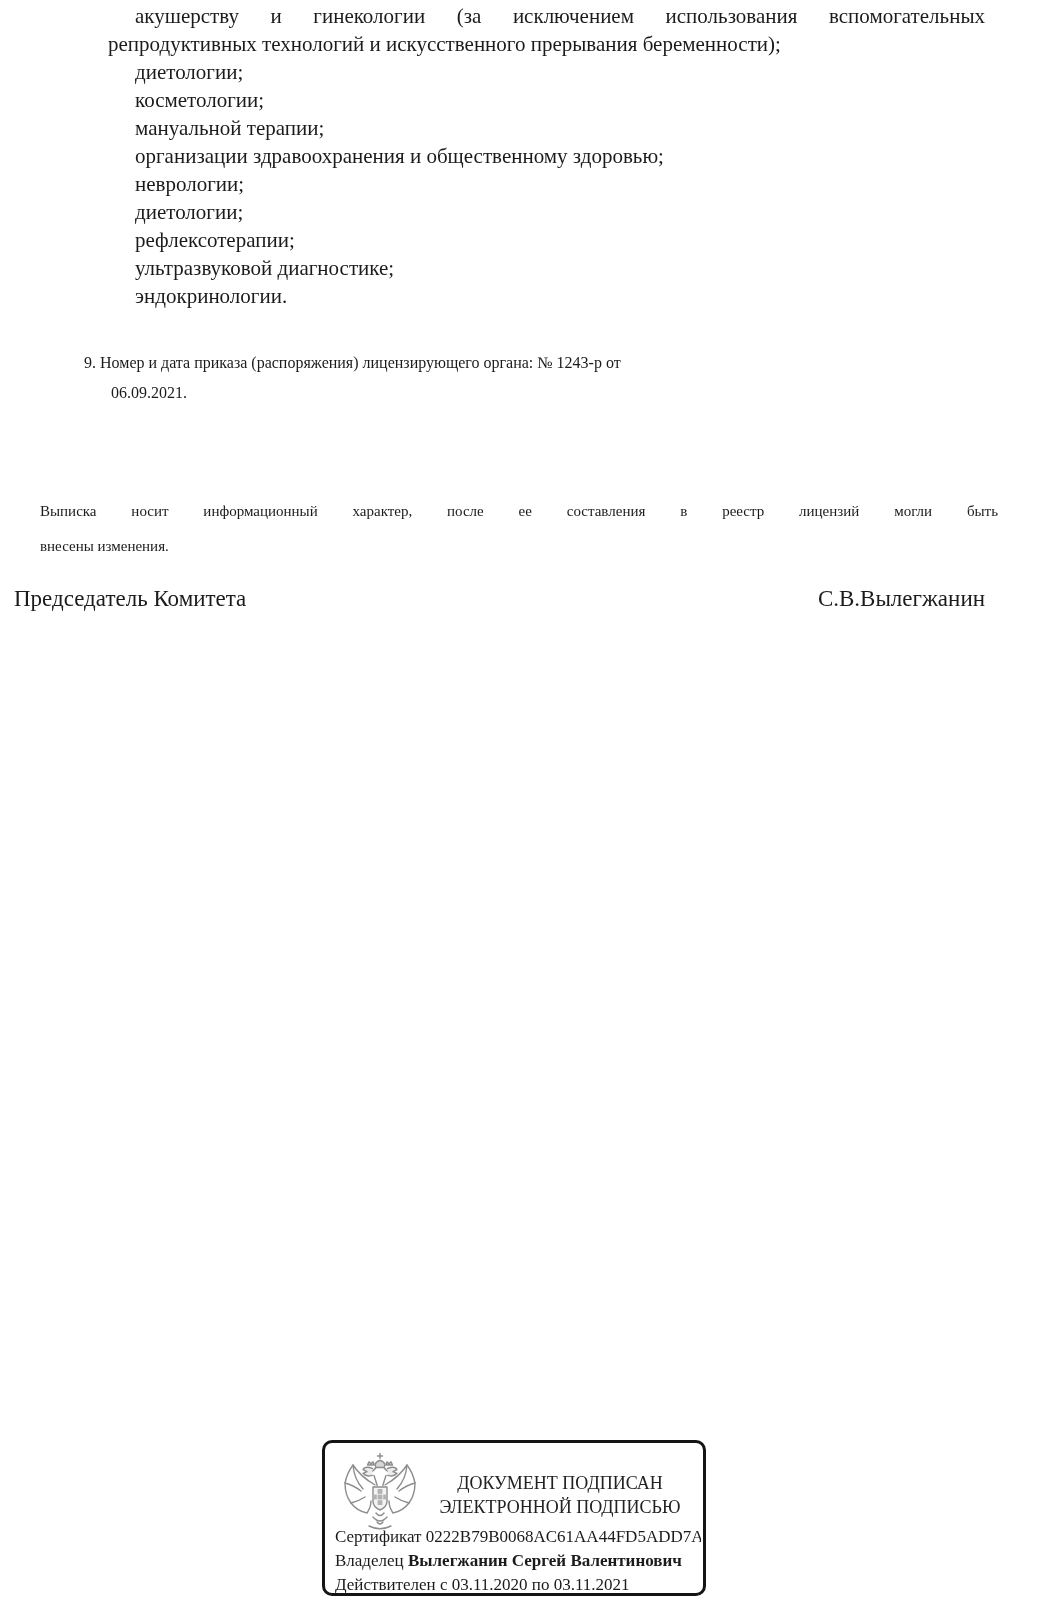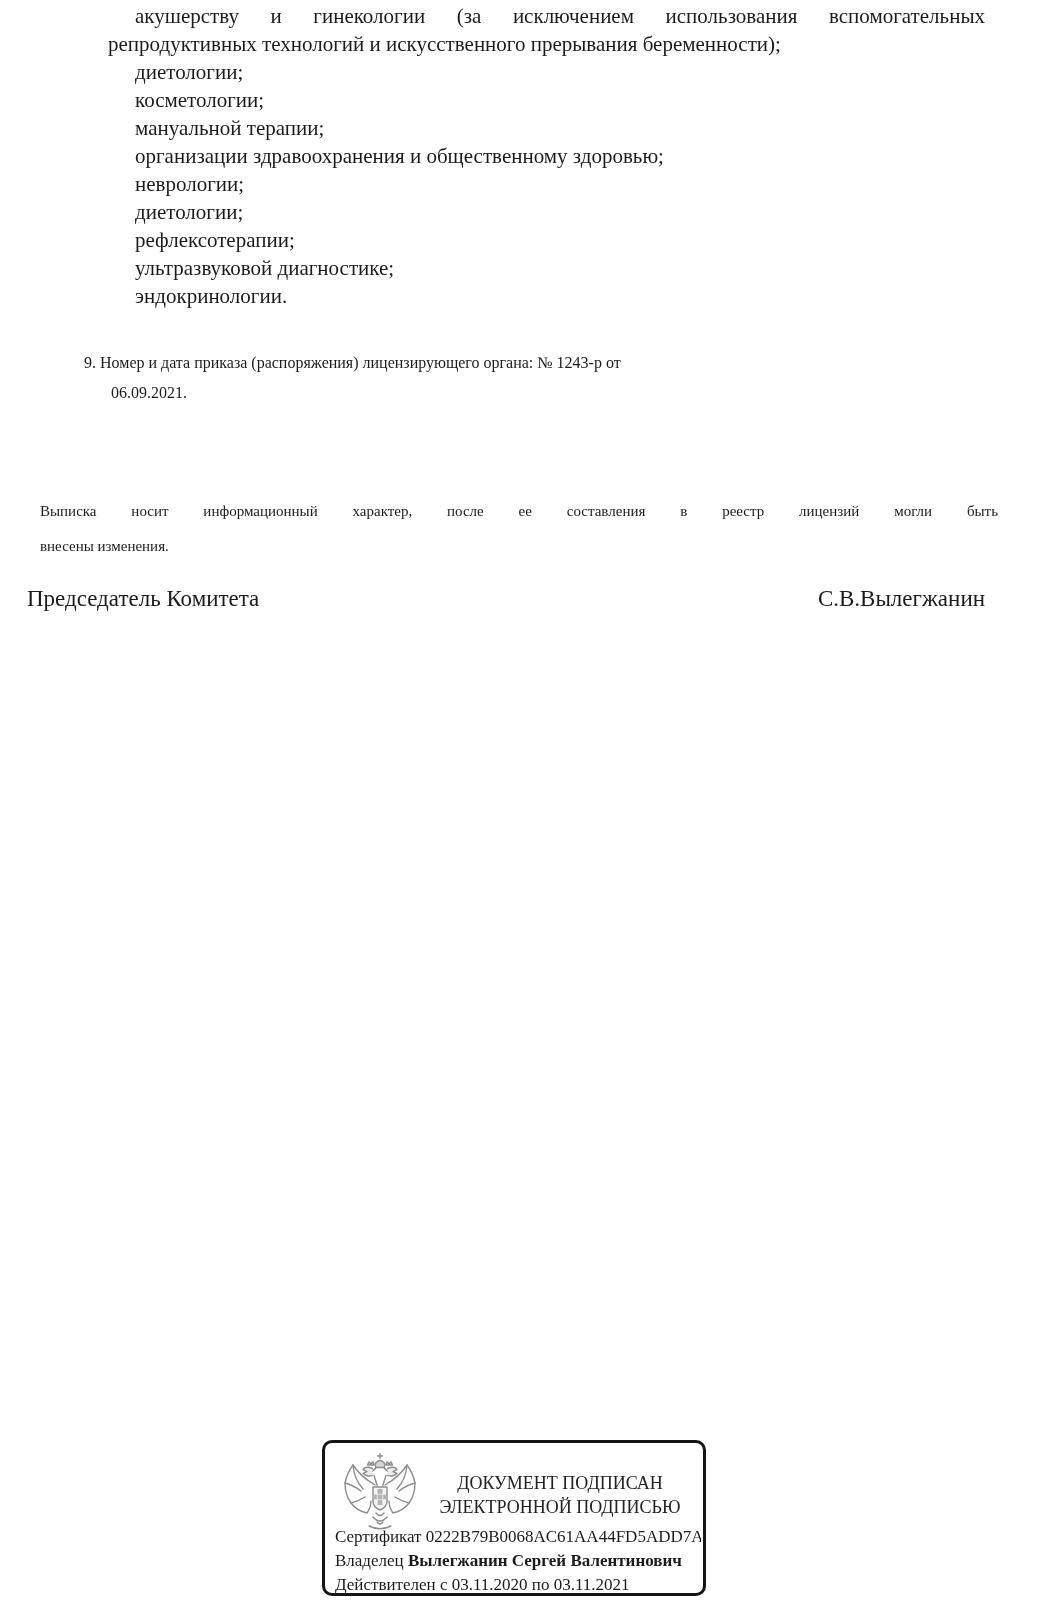--- a/index.html
+++ b/index.html
@@ -27,21 +27,21 @@
   }
   .item9-wrap { padding-left:27px; }
   
   .note-block {
     position:absolute; top:460px; left:40px; width:958px;
     font-size:15px; line-height:35px;margin-top:34px;
   }
   .note-line1 { text-align:justify; text-align-last:justify; }
   
   .sig-row {
-    position:absolute; top:584px; left:27px; right:79px;
+    position:absolute; top:584px; left:14px; right:79px;
     display:flex; justify-content:space-between; align-items:baseline;
     font-size:23px; line-height:30px;
   }
   
   .stamp {
     position:absolute; left:322px; top:1440px;
     width:384px; height:156px;
     border:3px solid #141414; border-radius:10px;
     background:#ffffff;
   }

